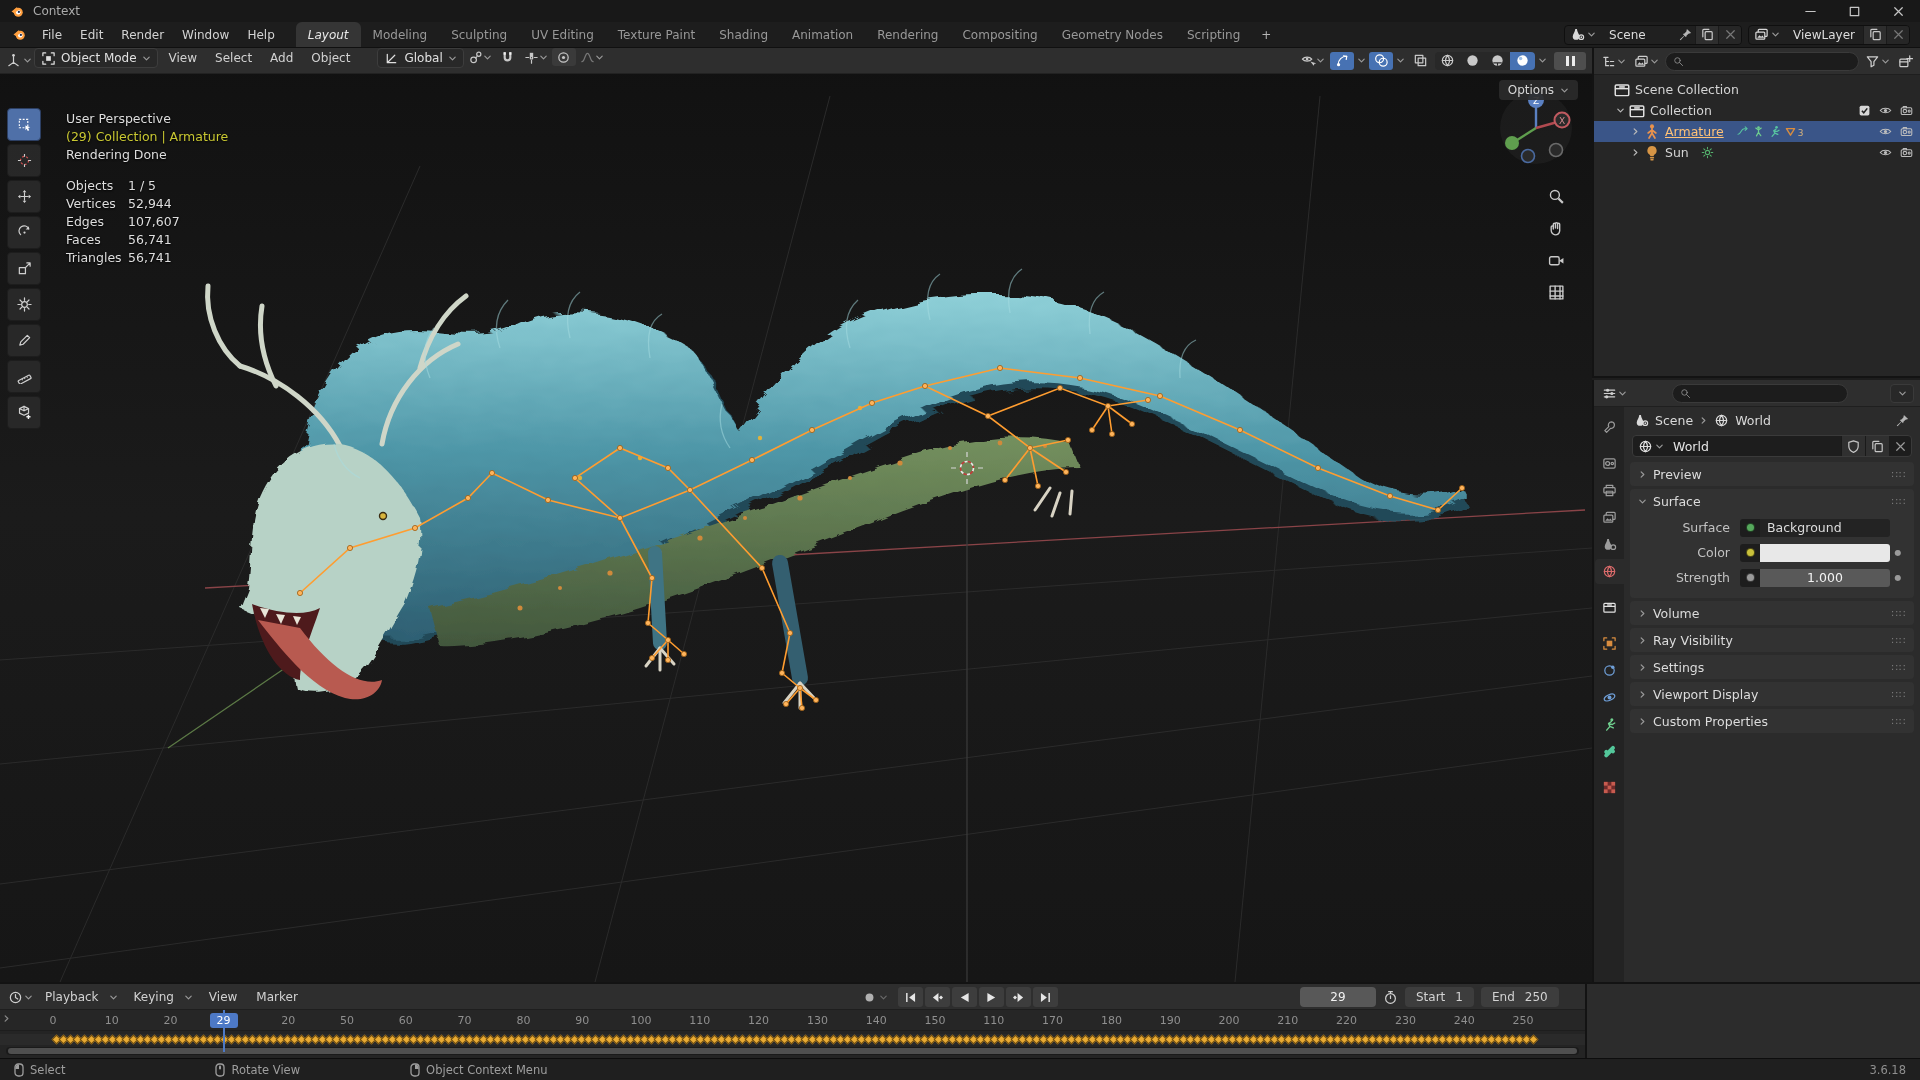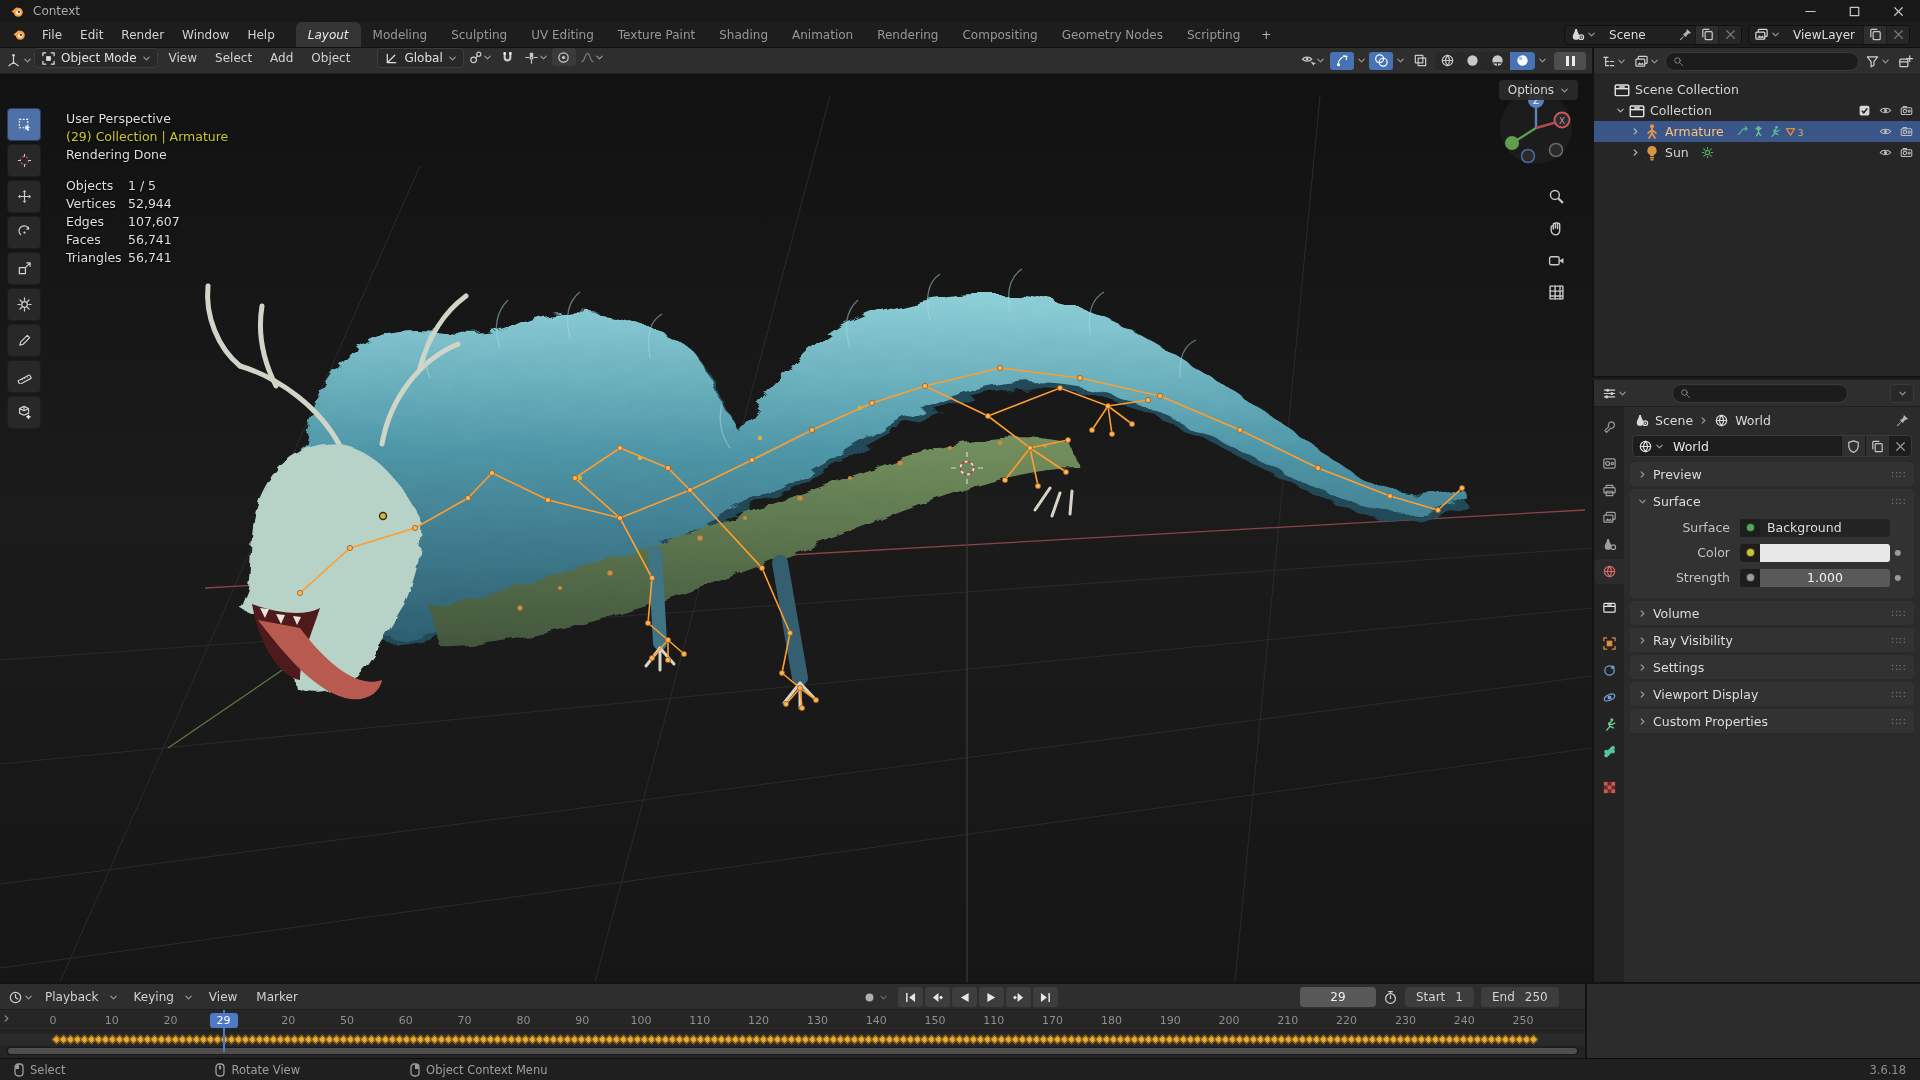--- a/index.html
+++ b/index.html
@@ -65,21 +65,21 @@
 
   
   .outliner { position:absolute; left:1592px; top:48px; width:328px; height:330px; background:#262626; border-left:2px solid #131313; border-bottom:2px solid #131313; font-size:12.5px; }
   .ol-header { height:27px; background:#2e2e2e; border-bottom:1px solid #1e1e1e; display:flex; align-items:center; gap:4px; padding:0 5px; }
   .mini-dd { display:flex; align-items:center; gap:1px; color:#cfcfcf; padding:0 2px; }
   .ol-search { flex:1; height:19px; background:#1c1c1c; border:1px solid #3a3a3a; border-radius:10px; display:flex; align-items:center; padding:0 7px; gap:5px; color:#8a8a8a; }
   .ol-search input { background:transparent; border:none; outline:none; color:#ddd; width:100%; font-size:12px; }
   #outliner-rows { padding-top:4px; }
   .ol-row { height:21px; display:flex; align-items:center; padding-right:7px; color:#d4d4d4; }
   .ol-row.selected { background:#3a5588; }
-  .ol-row.selected .ol-label { color:#ffc277; }
+  .ol-row.selected .ol-label { color:#ffc277;text-decoration:underline; }
   .ol-arrow { width:15px; display:flex; justify-content:center; color:#b9b9b9; }
   .ol-icon { width:18px; display:flex; justify-content:center; }
   .ol-label { padding:0 4px; white-space:nowrap; }
   .ol-extras { display:flex; align-items:center; gap:3px; margin-left:8px; }
   .ol-badge { font-size:9px; color:#d6b27c; align-self:flex-end; margin-left:-2px; }
   .ol-toggles { margin-left:auto; display:flex; gap:8px; align-items:center; color:#bdbdbd; }
 
   
   .properties { position:absolute; left:1592px; top:380px; width:328px; height:602px; background:#2b2b2b; border-left:2px solid #131313; font-size:12.5px; }
   .props-header { height:27px; background:#2e2e2e; border-bottom:1px solid #1f1f1f; display:flex; align-items:center; gap:6px; padding:0 6px; }

